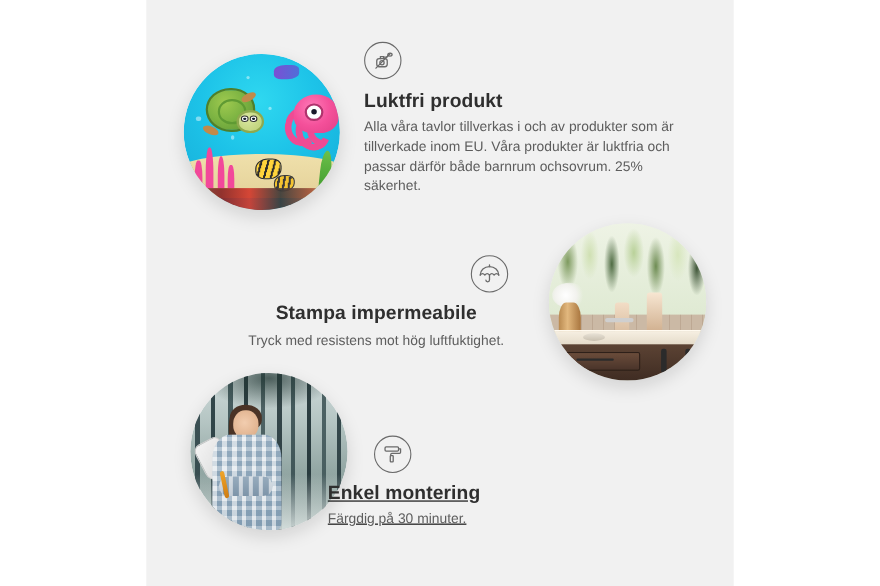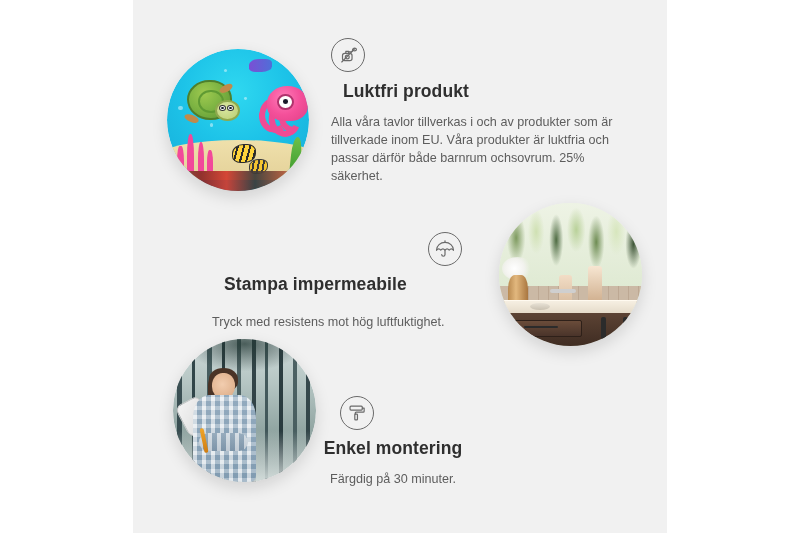--- a/index.html
+++ b/index.html
@@ -424,21 +424,21 @@
   .icon-circle svg { display:block; }
 
   
   .feature { position: absolute; }
 
   .f-title {
     font-size: 17.5px;
     font-weight: bold;
     color: #2f2f2f;
     letter-spacing: 0.1px;
-    margin: 12px;
+    margin: 0;
     line-height: 1.2;
   }
   .f-body {
     font-size: 12.6px;
     color: #5d5d5d;
     line-height: 1.42;
     margin: 0;
   }
 
   
@@ -449,32 +449,33 @@
     text-align: left;
   }
   #feature-1 .f-title { margin-top: 9px; }
   #feature-1 .f-body  { margin-top: 5px; width: 292px; }
 
   
   #feature-2 {
     left: 212px;
     top: 232px;
     width: 260px;
-    text-align: left;
+    text-align: center;
   }
   #feature-2 .icon-wrap { display:flex; justify-content:center; padding-left: 205px; }
   #feature-2 .f-title { margin-top: 8px; }
-  #feature-2 .f-body  { margin-top: 19px; }
+  #feature-2 .f-body  { margin-top: 7px; }
 
   
   #feature-3 {
     left: 298px;
     top: 396px;
     width: 190px;
-    text-align: center;
+    text-align: left;
+    text-decoration: underline;
   }
   #feature-3 .icon-wrap { display:flex; justify-content:center; padding-right: 72px; }
   #feature-3 .f-title { margin-top: 8px; }
   #feature-3 .f-body  { margin-top: 4px; }
 
   
   #photo-sea     { left: 167px; top: 49px;  width: 142px; height: 142px; }
   #photo-bath    { left: 499px; top: 203px; width: 143px; height: 143px; }
   #photo-forest  { left: 173px; top: 339px; width: 143px; height: 143px; }
 </style>

